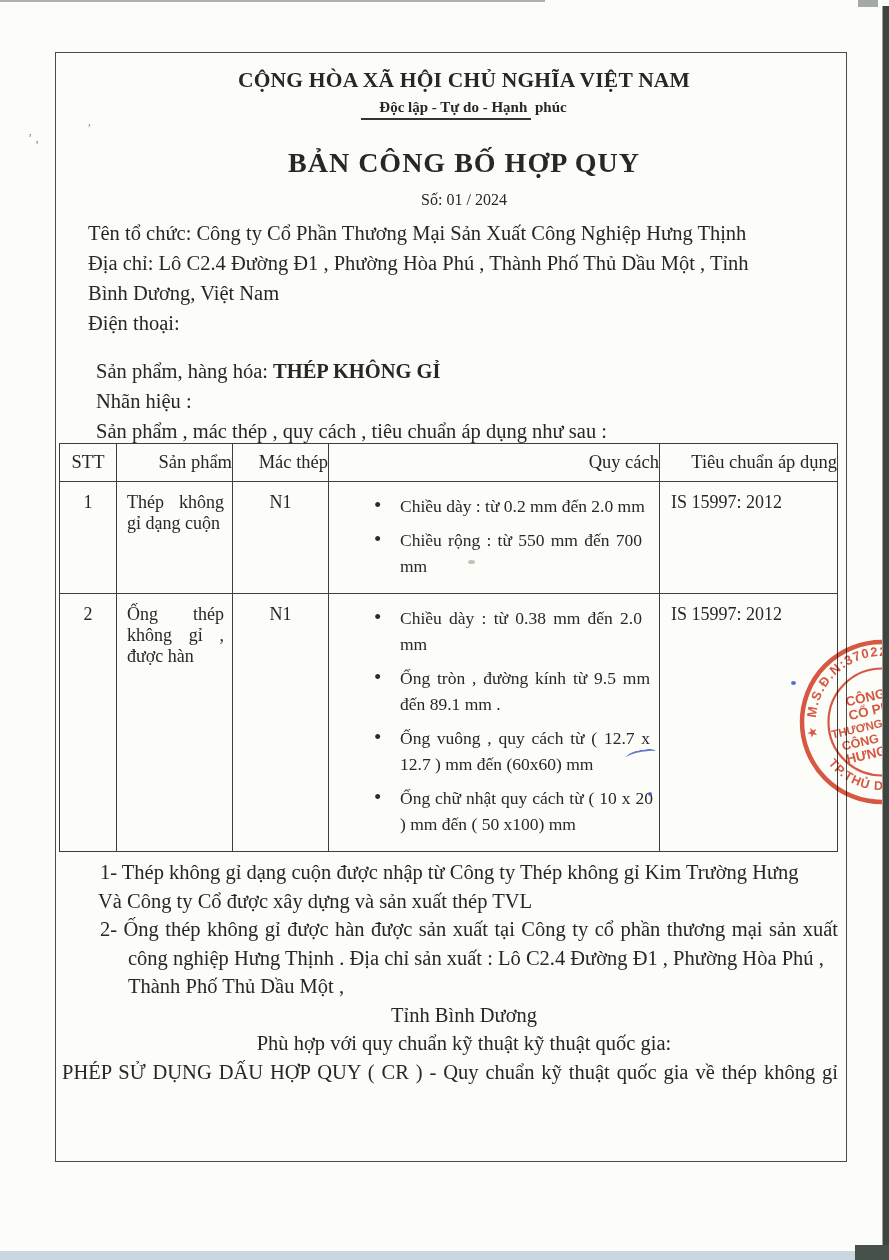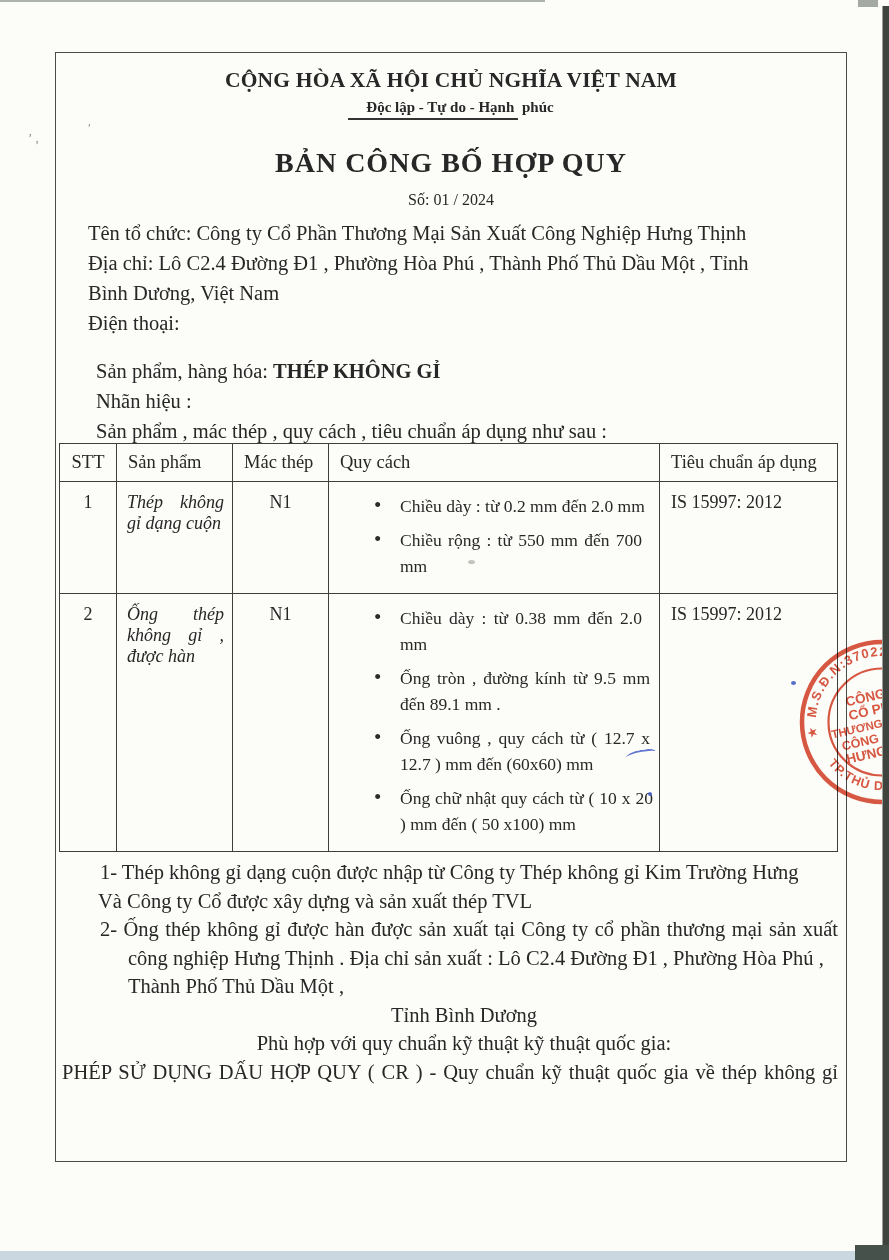--- a/index.html
+++ b/index.html
@@ -19,41 +19,41 @@
   .gray-speck{position:absolute;left:468px;top:560px;width:7px;height:4px;background:#9d9d96;opacity:.6;border-radius:50%;z-index:3;}
   .ink-dot{position:absolute;left:791px;top:681px;width:5px;height:4px;background:#3b55c4;border-radius:50%;opacity:.85;z-index:6;}
   .ink-dot2{position:absolute;left:648px;top:792px;width:4px;height:4px;background:#3b55c4;border-radius:50%;opacity:.8;z-index:6;}
   .ink-squiggle{position:absolute;left:626px;top:750px;width:30px;height:8px;border-top:2.5px solid #3b55c4;border-radius:60% 40% 50% 50%;transform:rotate(-9deg);opacity:.8;z-index:6;}
 
   .page-frame{
     position:absolute;left:55px;top:52px;width:790px;height:1108px;
     border:1.5px solid #4b4b4b;z-index:1;
   }
 
-  .center-row{position:absolute;left:55px;width:792px;text-align:center;z-index:2;}
+  .center-row{position:absolute;left:68px;width:792px;text-align:center;z-index:2;}
   .nat-line{top:68px;font-size:21.5px;font-weight:700;letter-spacing:.2px;}
   .motto{top:99px;font-size:15px;font-weight:700;}
   .motto .ul{display:inline-block;border-bottom:2.2px solid #343434;padding:0 4px 2px 18px;}
   .doc-title{top:147px;font-size:28px;font-weight:700;letter-spacing:1px;}
   .doc-no{top:191px;font-size:16px;}
 
   .org{position:absolute;left:88px;top:218px;width:734px;font-size:20.5px;line-height:30px;z-index:2;}
   .org .ind{padding-left:8px;}
   .org .gap{margin-top:18px;}
   .bold{font-weight:700;}
 
   table.product{
     position:absolute;left:59px;top:443px;width:778px;z-index:2;
     border-collapse:collapse;font-size:18px;table-layout:fixed;
   }
   table.product th, table.product td{border:1.5px solid #3e3e3e;font-weight:400;}
-  th.hc{height:37px;text-align:left;padding:0 0 0 11px;vertical-align:middle;font-size:18.5px;}
+  th.hc{height:37px;text-align:right;padding:0 0 0 11px;vertical-align:middle;font-size:18.5px;}
   th.hc.center{text-align:center;padding:0;}
   td.c-stt{text-align:center;vertical-align:top;padding-top:10px;}
-  td.c-sp{vertical-align:top;padding:10px 8px 16px 10px;font-style:italic;}
+  td.c-sp{vertical-align:top;padding:10px 8px 16px 10px;}
   td.c-sp div{text-align:justify;}
   td.c-mt{text-align:center;vertical-align:top;padding-top:10px;}
   td.c-qc{vertical-align:top;padding:11px 6px 6px 38px;}
   td.c-tc{vertical-align:top;padding:10px 4px 0 11px;}
   .b-item{position:relative;padding-left:33px;margin-bottom:8px;line-height:26px;max-width:252px;text-align:justify;font-size:17.5px;}
   .b-item::before{content:"•";position:absolute;left:7px;top:-1px;font-size:21px;color:#2c2c2c;}
   .b-item.w-xl{max-width:262px;}
   .b-item.w-lg{max-width:258px;}
   .b-item.w-sm{max-width:242px;}
   .b-item.w-md{max-width:250px;}

